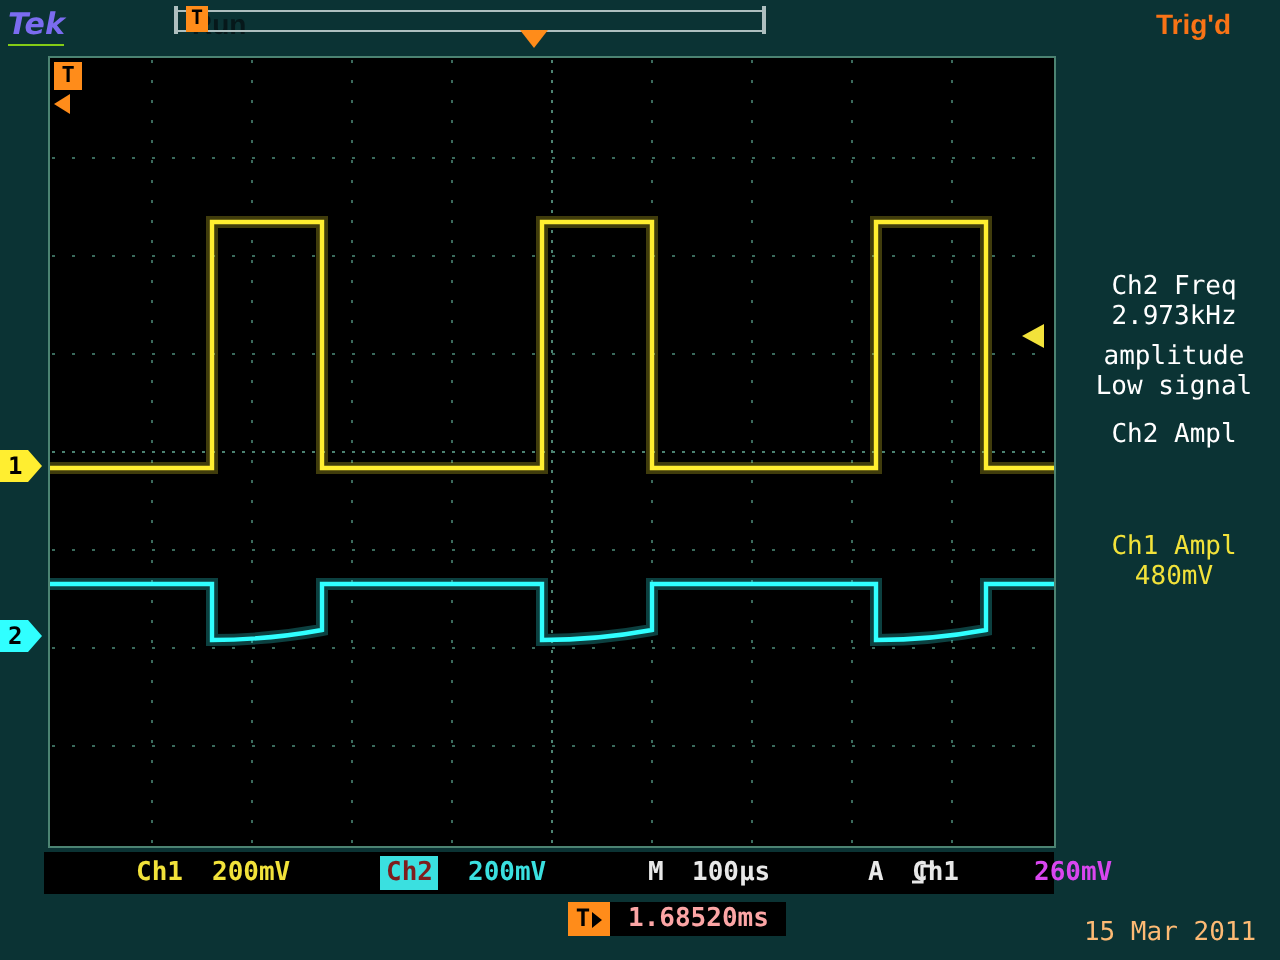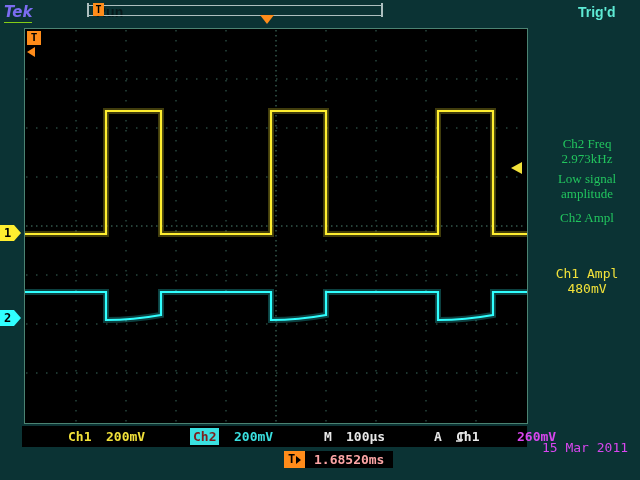--- a/index.html
+++ b/index.html
@@ -4,21 +4,21 @@
 <style>
   html,body{margin:0;padding:0;}
   body{width:640px;height:480px;background:#0b3334;position:relative;overflow:hidden;
        font-family:"DejaVu Sans Mono",monospace;}
   .abs{position:absolute;}
 
   
   .tek{left:4px;top:3px;font:bold italic 15px "DejaVu Sans",sans-serif;color:#7b6cf0;
        border-bottom:1px solid #84cc16;padding-bottom:1px;}
   .run{left:48px;top:4px;font:bold 14px "Liberation Sans",sans-serif;color:#06181a;margin-left:48px;}
-  .trigd{left:578px;top:4px;font:bold 14px "Liberation Sans",sans-serif;color:#5eead4;}
+  .trigd{left:578px;top:4px;font:bold 14px "Liberation Sans",sans-serif;color:#f97316;}
   .recordbar{left:88px;top:5px;width:292px;height:9px;border:1px solid #aebfbf;}
   .recordbar::before,.recordbar::after{content:"";position:absolute;top:-3px;width:2px;height:14px;background:#aebfbf;}
   .recordbar::before{left:-2px;} .recordbar::after{right:-2px;}
   .rec-t{position:absolute;left:4px;top:-3px;width:11px;height:13px;background:#ff8c1a;
          color:#000;font:bold 10px/13px "DejaVu Sans Mono",monospace;text-align:center;}
 
   
   .trig-pos{left:260px;top:15px;width:0;height:0;
             border-left:7px solid transparent;border-right:7px solid transparent;
             border-top:9px solid #ff8c1a;}
@@ -40,21 +40,21 @@
   .ch2-tag{top:310px;background:#30ffff;}
 
   
   .trig-level{left:511px;top:162px;width:0;height:0;
               border-top:6px solid transparent;border-bottom:6px solid transparent;
               border-right:11px solid #f2e23a;}
 
   
   .meas{left:536px;width:102px;text-align:center;
         font:13px/15px "DejaVu Sans Mono",monospace;}
-  .meas.cyan{color:#22c55e;font-family:Liberation Serif, serif;} .meas.yellow{color:#f2e23a;}
+  .meas.cyan{color:#ffffff;} .meas.yellow{color:#f2e23a;}
 
   
   .statusbar{left:22px;top:426px;width:505px;height:21px;background:#000;}
   .statusbar span{position:absolute;font:bold 13px/21px "DejaVu Sans Mono",monospace;margin-left:40px;}
   .sb-ch1l{left:6px;color:#f2e23a;}   .sb-ch1v{left:44px;color:#f2e23a;}
   .sb-ch2badge{left:128px;top:2px;height:17px;line-height:17px !important;
                padding:0 3px;background:#3ae0e0;color:#7f1d1d;}
   .sb-ch2v{left:172px;color:#3ae0e0;}
   .sb-m{left:262px;color:#e8e8e8;}    .sb-mv{left:284px;color:#e8e8e8;}
   .sb-a{left:372px;color:#e8e8e8;}    .sb-asrc{left:394px;color:#e8e8e8;}
@@ -64,21 +64,21 @@
   
   .delay-badge{left:284px;top:451px;width:21px;height:17px;background:#ff8c1a;
                color:#000;font:bold 12px/17px "DejaVu Sans Mono",monospace;
                text-align:center;display:flex;align-items:center;justify-content:center;gap:1px;}
   .delay-arrow{display:inline-block;width:0;height:0;border-top:4px solid transparent;
                border-bottom:4px solid transparent;border-left:5px solid #000;}
   .delay-value{left:305px;top:451px;height:17px;background:#000;color:#fca5a5;
                font:bold 13px/17px "DejaVu Sans Mono",monospace;padding:0 9px;}
 
   
-  .datetime{left:532px;top:440px;width:106px;text-align:center;color:#d946ef;
+  .datetime{left:532px;top:459px;width:106px;text-align:center;color:#fdba74;
             font:13px/15px "DejaVu Sans Mono",monospace;}
 </style>
 </head>
 <body>
 
 <div>
 
   <span class="abs tek">Tek</span>
   <span class="abs run">Run</span>
   <div class="abs recordbar">
@@ -119,22 +119,22 @@
 
   <div class="abs ch-tag ch1-tag">1</div>
   <div class="abs ch-tag ch2-tag">2</div>
   <div class="abs trig-level"></div>
 
   <div class="abs meas cyan" style="top:136px">
     <div>Ch2 Freq</div>
     <div>2.973kHz</div>
   </div>
   <div class="abs meas cyan" style="top:171px">
+    <div>amplitude</div>
     <div>Low signal</div>
-    <div>amplitude</div>
   </div>
   <div class="abs meas cyan" style="top:210px">
     <div>Ch2 Ampl</div>
   </div>
   <div class="abs meas yellow" style="top:266px">
     <div>Ch1 Ampl</div>
     <div>480mV</div>
   </div>
 
   <div class="abs statusbar">

